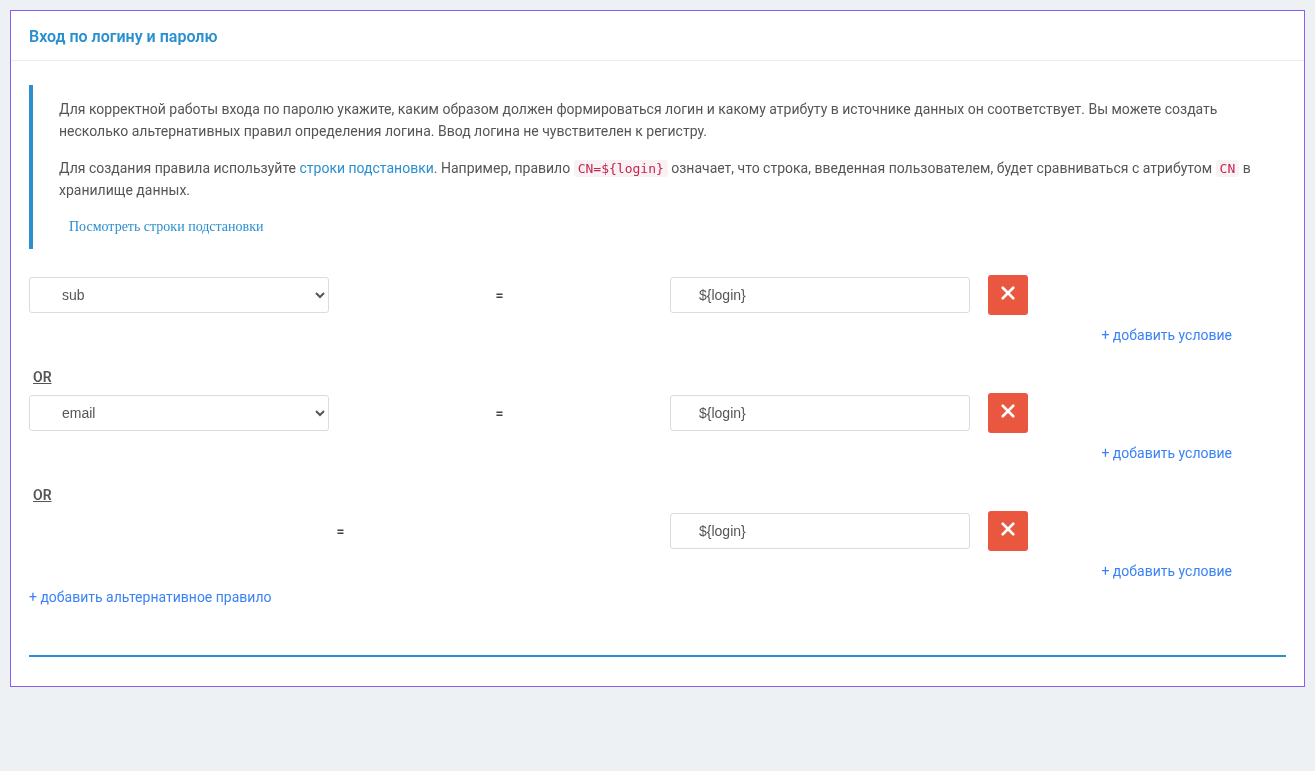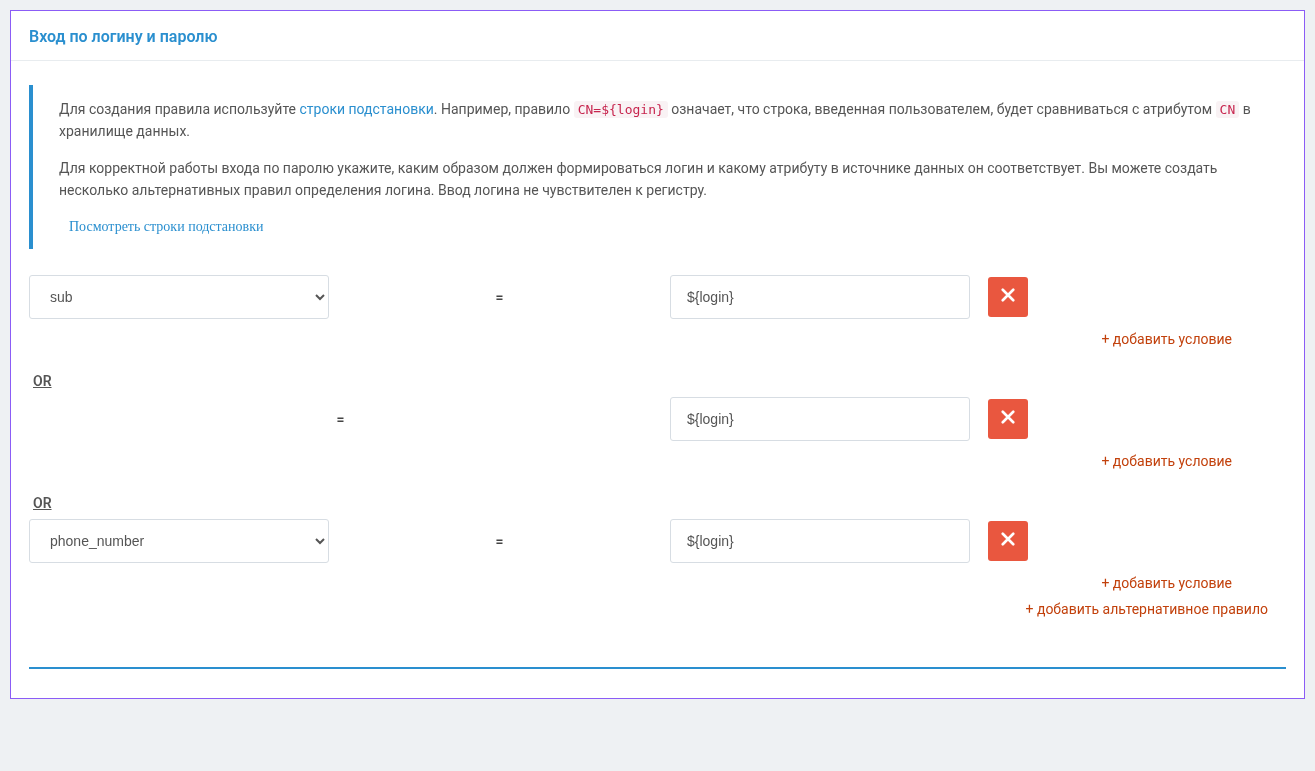--- a/index.html
+++ b/index.html
@@ -70,24 +70,24 @@
   .col-eq {
     flex: 1;
     text-align: center;
     font-weight: 600;
     color: #444;
   }
   .col-input { width: 300px; }
   .col-del { flex: 0 0 auto; }
   select, input[type=text] {
     width: 100%;
-    height: 44px;
+    height: 36px;
     border: 1px solid #d7dde3;
     border-radius: 3px;
-    padding: 6px 16px;
+    padding: 6px 28px;
     font-size: 14px;
     color: #555;
     background: #fff;
   }
   select { appearance: auto; }
   .btn-del {
     width: 40px;
     height: 40px;
     border: none;
     border-radius: 3px;
@@ -97,56 +97,55 @@
     display: flex;
     align-items: center;
     justify-content: center;
   }
   .btn-del svg { width: 14px; height: 14px; fill: #fff; }
   .add-cond-row {
     text-align: right;
     padding: 8px 54px 8px 0;
   }
   .add-link, .add-alt-link {
-    color: #c2410c;
+    color: #3b82f6;
     cursor: pointer;
     font-size: 14px;
   }
   .or-label {
     font-weight: 600;
     color: #555;
     padding-left: 4px;
     margin: 18px 0 4px 0;
     text-decoration: underline;
   }
   .add-alt-row {
-    text-align: right;
     padding: 2px 18px 10px 0;
   }
   .hr-bottom {
     margin-top: 32px;
     border: none;
     border-top: 2px solid #2a8fcf;
   }
   .spacer-right { width: 240px; }
 </style>
 </head>
 <body>
 
 <div class="panel">
   <div class="panel-header">
     <span class="panel-title">Вход по логину и паролю</span>
   </div>
   <div class="panel-body">
 
     <div class="info-block">
+      <p>Для корректной работы входа по паролю укажите, каким образом должен формироваться логин и какому атрибуту в источнике данных он соответствует. Вы можете создать несколько альтернативных правил определения логина. Ввод логина не чувствителен к регистру.</p>
       <p>
         <span>Для создания правила используйте </span><a class="link">строки подстановки</a><span>. Например, правило </span><code>CN=${login}</code><span> означает, что строка, введенная пользователем, будет сравниваться с атрибутом </span><code>CN</code><span> в хранилище данных.</span>
       </p>
-      <p>Для корректной работы входа по паролю укажите, каким образом должен формироваться логин и какому атрибуту в источнике данных он соответствует. Вы можете создать несколько альтернативных правил определения логина. Ввод логина не чувствителен к регистру.</p>
       <span class="view-sub-link">Посмотреть строки подстановки</span>
     </div>
 
     <div class="rules-wrap">
 
       <div class="rule-row">
         <div class="col-select">
           <select><option value="sub">sub</option><option value="email">email</option><option value="phone_number">phone_number</option></select>
         </div>
         <div class="col-eq">=</div>
@@ -164,20 +163,23 @@
         </div>
         <div class="spacer-right"></div>
       </div>
       <div class="add-cond-row">
         <span class="add-link">+ добавить условие</span>
       </div>
 
       <div class="or-label">OR</div>
 
       <div class="rule-row">
+        <div class="col-select">
+          <select><option value="sub">sub</option><option value="email" selected="">email</option><option value="phone_number">phone_number</option></select>
+        </div>
         <div class="col-eq">=</div>
         <div class="col-input">
           <input type="text" value="${login}" style="">
         </div>
         <div class="col-del">
           <button class="btn-del">
             <span>
               <svg viewBox="0 0 16 16">
                   <path d="M2 2l12 12M14 2L2 14" stroke="#fff" stroke-width="3" stroke-linecap="round"></path>
                 </svg>
@@ -186,23 +188,20 @@
         </div>
         <div class="spacer-right"></div>
       </div>
       <div class="add-cond-row">
         <span class="add-link">+ добавить условие</span>
       </div>
 
       <div class="or-label">OR</div>
 
       <div class="rule-row">
-        <div class="col-select">
-          <select><option value="sub">sub</option><option value="email">email</option><option value="phone_number" selected="">phone_number</option></select>
-        </div>
         <div class="col-eq">=</div>
         <div class="col-input">
           <input type="text" value="${login}" style="">
         </div>
         <div class="col-del">
           <button class="btn-del">
             <span>
               <svg viewBox="0 0 16 16">
                   <path d="M2 2l12 12M14 2L2 14" stroke="#fff" stroke-width="3" stroke-linecap="round"></path>
                 </svg>

